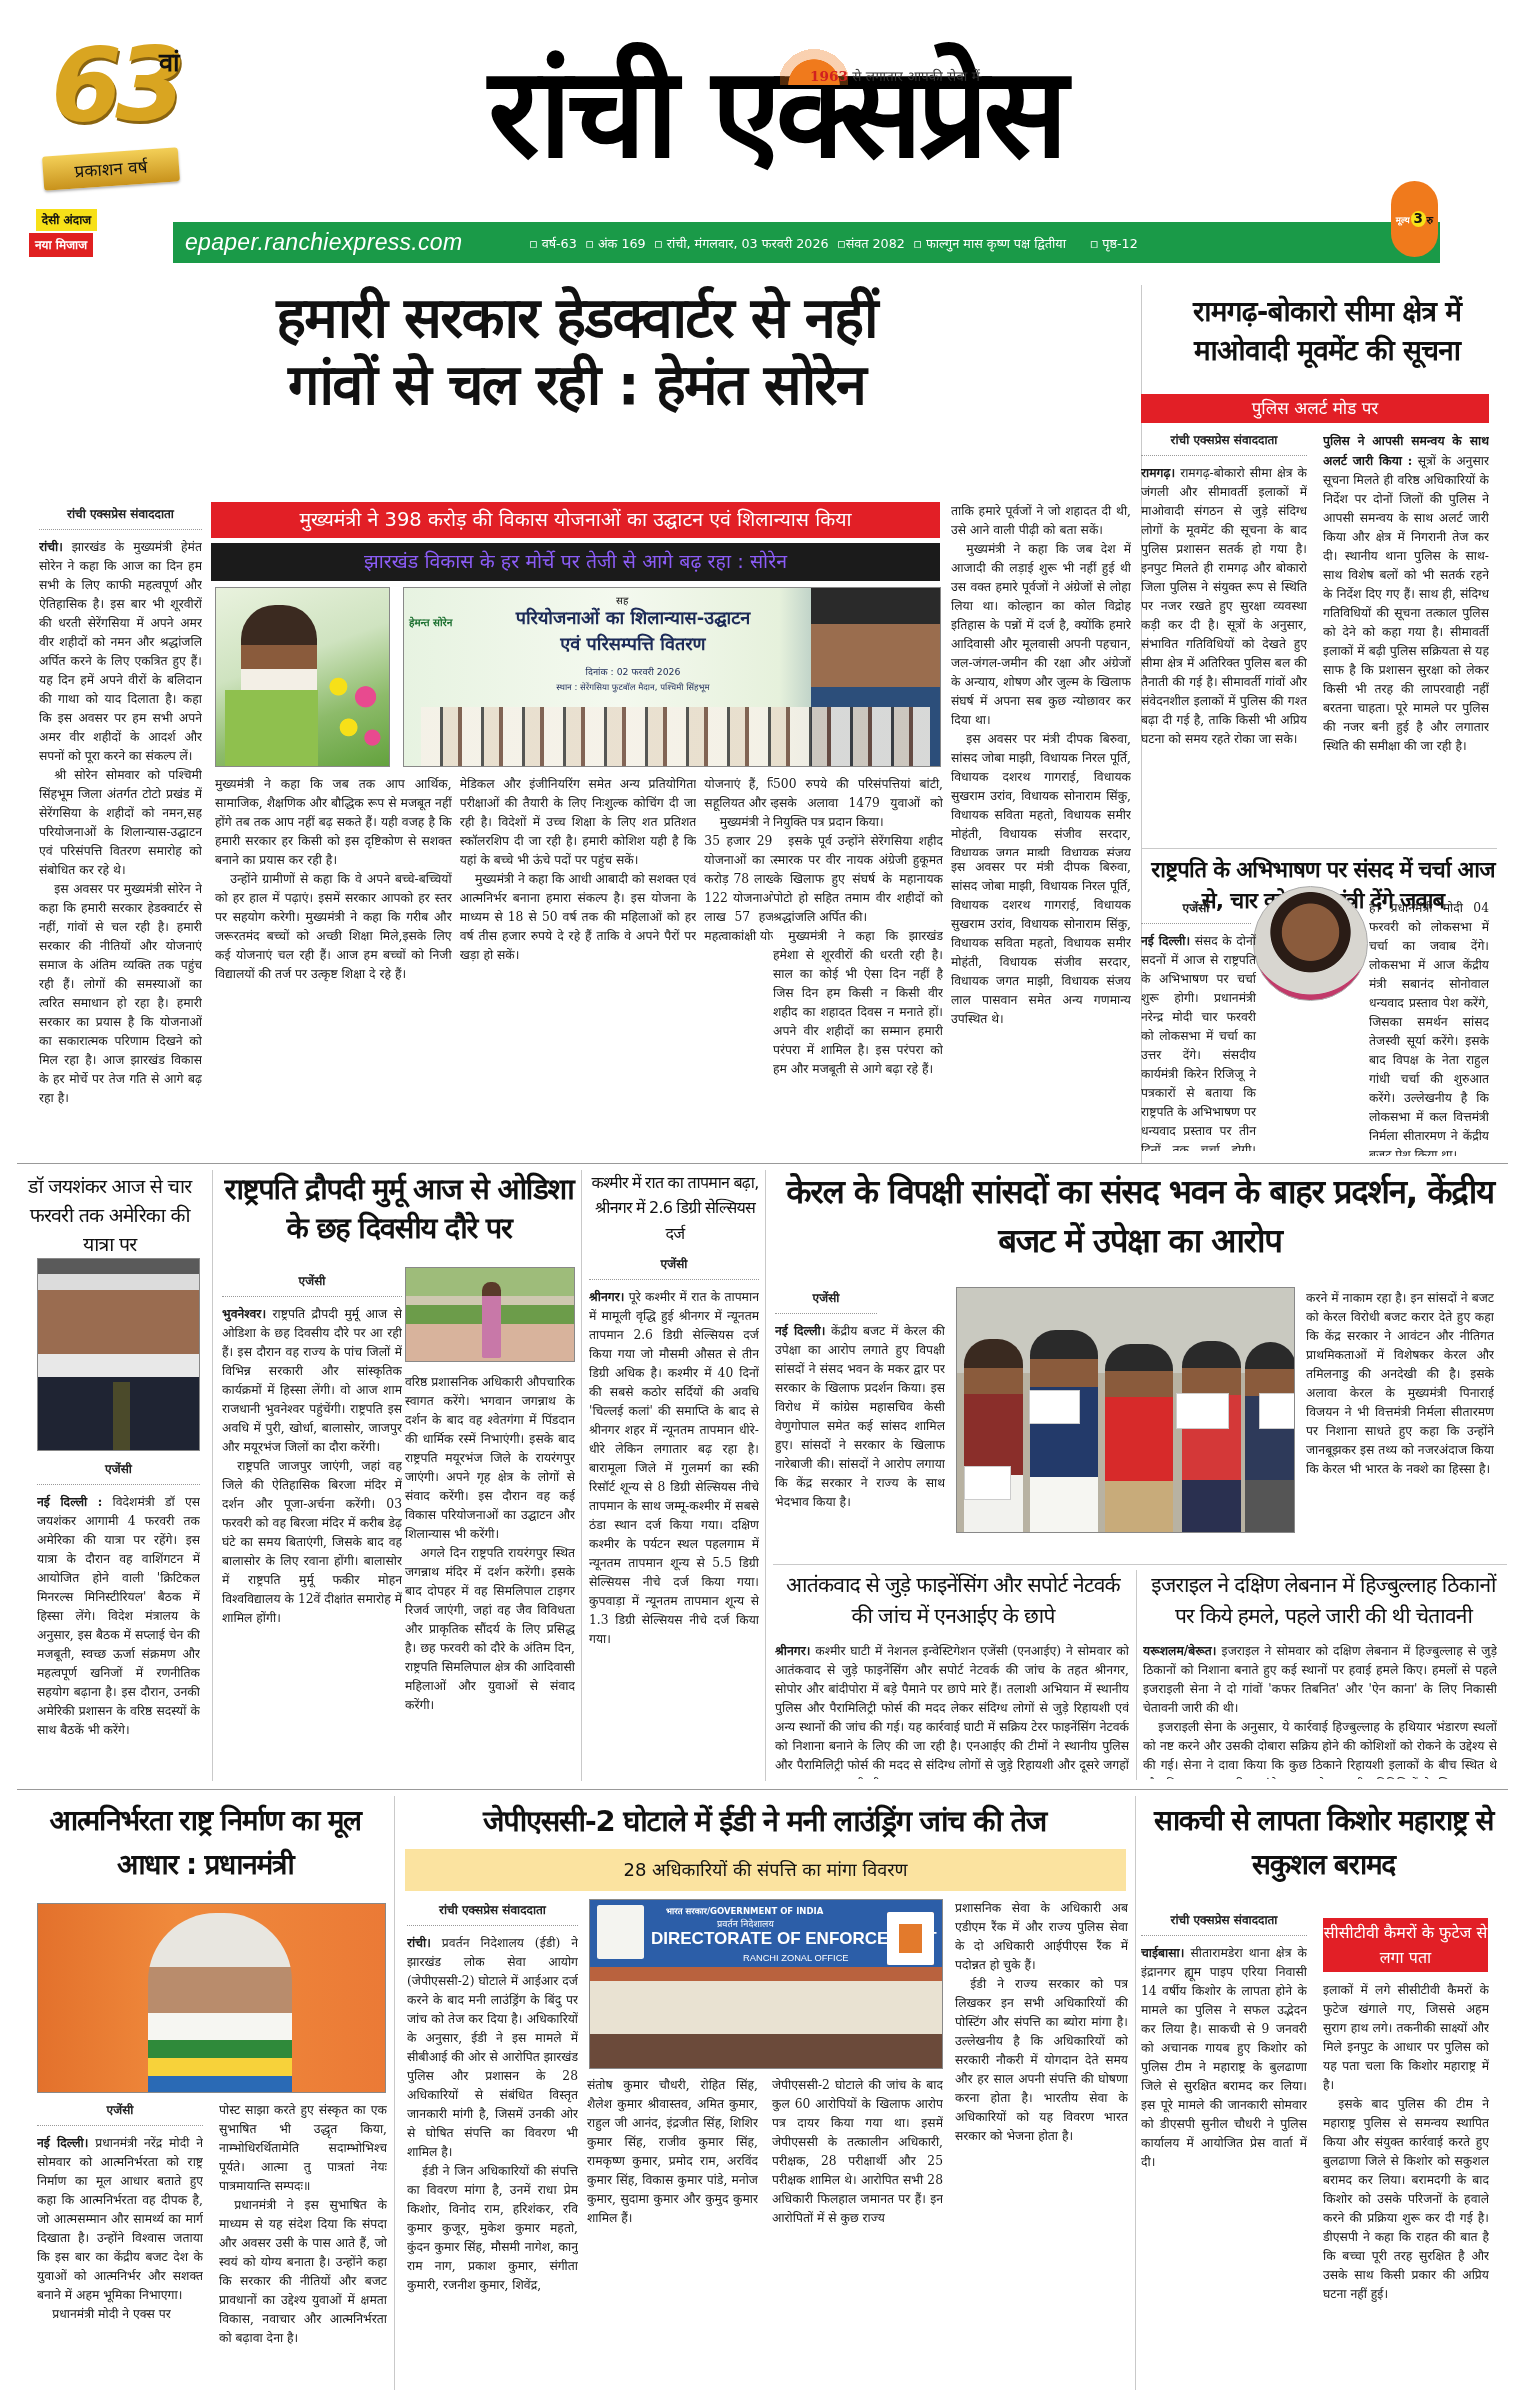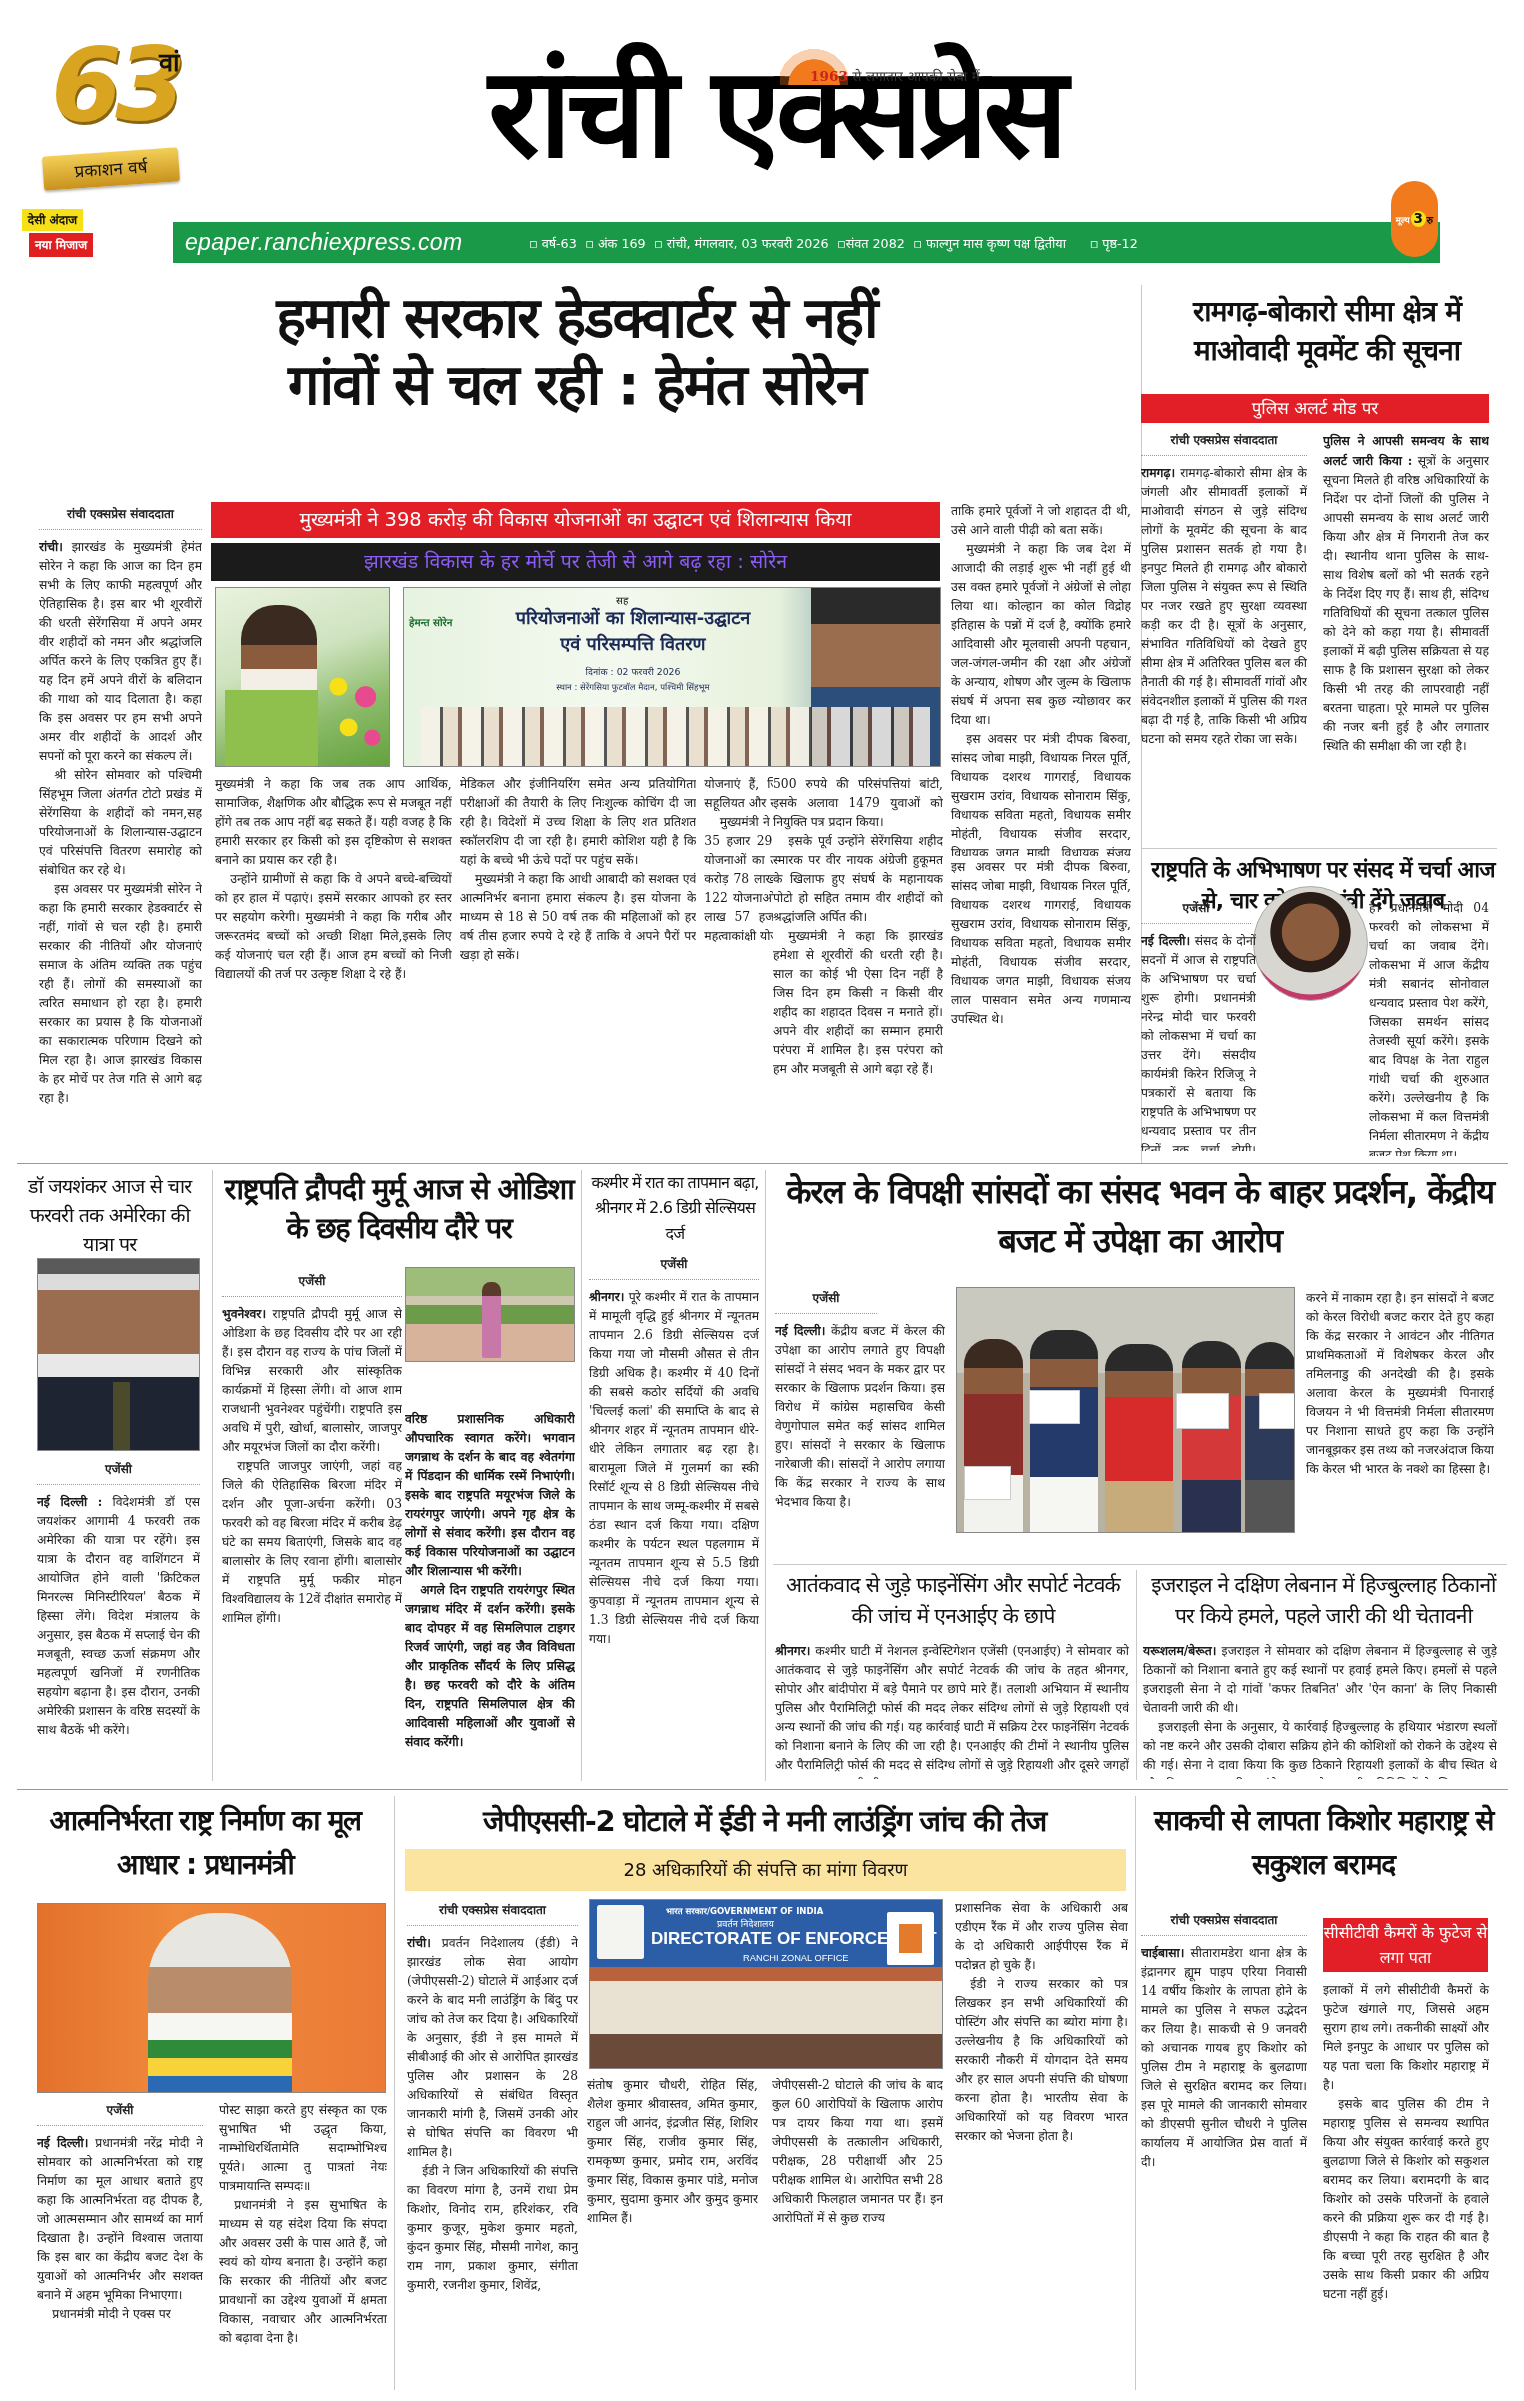--- a/index.html
+++ b/index.html
@@ -23,21 +23,21 @@
 </style>
 </head>
 <body>
 
 <div class="abs" style="left:0;top:0;width:1525px;height:270px;">
   <div class="abs" style="left:34px;top:25.4px;width:144px;height:170px;">
     <div class="abs sans" style="left:17px;top:0;font-size:102px;font-weight:bold;font-style:italic;color:#d9a521;letter-spacing:-6.8px;text-shadow:1.7px 2.5px 0 #8a6410;line-height:119px;">63</div>
     <div class="abs sans" style="left:125px;top:18.7px;font-size:25.4px;font-weight:bold;color:#111;">वां</div>
     <div class="abs sans" style="left:8.5px;top:127px;width:136px;height:34px;background:linear-gradient(#f3cf57,#c8921c);color:#111;font-size:17px;text-align:center;line-height:34px;transform:rotate(-4deg);border-radius:3.4px;box-shadow:0 1.7px 2.5px rgba(0,0,0,.3);">प्रकाशन वर्ष</div>
   </div>
-  <div class="abs sans" style="left:22px;top:209px;width:61px;height:22px;background:#f7e018;font-size:12px;font-weight:bold;text-align:center;line-height:22px;">देसी अंदाज</div>
+  <div class="abs sans" style="left:36px;top:209px;width:61px;height:22px;background:#f7e018;font-size:12px;font-weight:bold;text-align:center;line-height:22px;">देसी अंदाज</div>
   <div class="abs sans" style="left:29px;top:233px;width:64px;height:24px;background:#e02020;color:#fff;font-size:12px;font-weight:bold;text-align:center;line-height:24px;">नया मिजाज</div>
 
   <div class="abs sans" style="left:254px;top:32px;width:1043px;font-size:125px;font-weight:bold;letter-spacing:-5.1px;color:#000;line-height:161px;white-space:nowrap;text-align:center;">रांची एक्सप्रेस</div>
   <div class="abs" style="left:780px;top:34px;width:68px;height:51px;border-radius:51px 51px 0 0;background:radial-gradient(circle at 50% 100%,#f07a1c 0 25.4px,rgba(240,122,28,.35) 26px 36px,transparent 36px);"></div>
   <div class="abs serif" style="left:810px;top:66px;font-size:13.6px;color:#333;white-space:nowrap;">
     <span style="color:#d12020;font-weight:bold;">1963</span>
     <span>से लगातार आपकी सेवा में</span>
   </div>
 
   <div class="abs" style="left:173px;top:222px;width:1267px;height:41px;background:#1a9a48;display:flex;align-items:center;color:#ffffff;">
@@ -175,21 +175,21 @@
 <div class="abs" style="left:222px;top:1272px;width:180px;height:509px;">
   <div class="byline">एजेंसी</div>
   <div class="body-text" style="height:475px;">
       <p class="first"><b>भुवनेश्वर।</b> <span>राष्ट्रपति द्रौपदी मुर्मू आज से ओडिशा के छह दिवसीय दौरे पर आ रही हैं। इस दौरान वह राज्य के पांच जिलों में विभिन्न सरकारी और सांस्कृतिक कार्यक्रमों में हिस्सा लेंगी। वो आज शाम राजधानी भुवनेश्वर पहुंचेंगी। राष्ट्रपति इस अवधि में पुरी, खोर्धा, बालासोर, जाजपुर और मयूरभंज जिलों का दौरा करेंगी।</span></p>
       <p>राष्ट्रपति जाजपुर जाएंगी, जहां वह जिले की ऐतिहासिक बिरजा मंदिर में दर्शन और पूजा-अर्चना करेंगी। 03 फरवरी को वह बिरजा मंदिर में करीब डेढ़ घंटे का समय बिताएंगी, जिसके बाद वह बालासोर के लिए रवाना होंगी। बालासोर में राष्ट्रपति मुर्मू फकीर मोहन विश्वविद्यालय के 12वें दीक्षांत समारोह में शामिल होंगी।</p>
     </div>
 </div>
 <div class="photo" style="left:405px;top:1267px;width:170px;height:95px;background:linear-gradient(#9ebc7a 0 30%,#cfc8b0 30% 40%,#6c9c4a 40% 60%,#d8b39c 60%);">
   <div class="abs" style="left:76px;top:13.6px;width:18.7px;height:76px;background:linear-gradient(#5a3a2a 0 18%,#c878a8 18%);border-radius:8.5px 8.5px 1.7px 1.7px;"></div>
 </div>
-<div class="abs" style="left:405px;top:1409px;width:170px;height:412px;font-weight:bold;">
+<div class="abs" style="left:405px;top:1373px;width:170px;height:412px;">
   <div class="body-text" style="height:410px;">
       <p class="first">वरिष्ठ प्रशासनिक अधिकारी औपचारिक स्वागत करेंगे। भगवान जगन्नाथ के दर्शन के बाद वह श्वेतगंगा में पिंडदान की धार्मिक रस्में निभाएंगी। इसके बाद राष्ट्रपति मयूरभंज जिले के रायरंगपुर जाएंगी। अपने गृह क्षेत्र के लोगों से संवाद करेंगी। इस दौरान वह कई विकास परियोजनाओं का उद्घाटन और शिलान्यास भी करेंगी।</p>
       <p>अगले दिन राष्ट्रपति रायरंगपुर स्थित जगन्नाथ मंदिर में दर्शन करेंगी। इसके बाद दोपहर में वह सिमलिपाल टाइगर रिजर्व जाएंगी, जहां वह जैव विविधता और प्राकृतिक सौंदर्य के लिए प्रसिद्ध है। छह फरवरी को दौरे के अंतिम दिन, राष्ट्रपति सिमलिपाल क्षेत्र की आदिवासी महिलाओं और युवाओं से संवाद करेंगी।</p>
     </div>
 </div>
 <div class="vrule" style="left:581px;top:1170px;height:611px;"></div>
 
 <div class="abs hl" style="left:585px;top:1170px;width:180px;font-size:16px;line-height:25.4px;letter-spacing:-0.8px;font-weight:normal;">कश्मीर में रात का तापमान बढ़ा, श्रीनगर में 2.6 डिग्री सेल्सियस दर्ज</div>
 <div class="abs" style="left:589px;top:1255px;width:170px;height:526px;">
   <div class="byline">एजेंसी</div>

